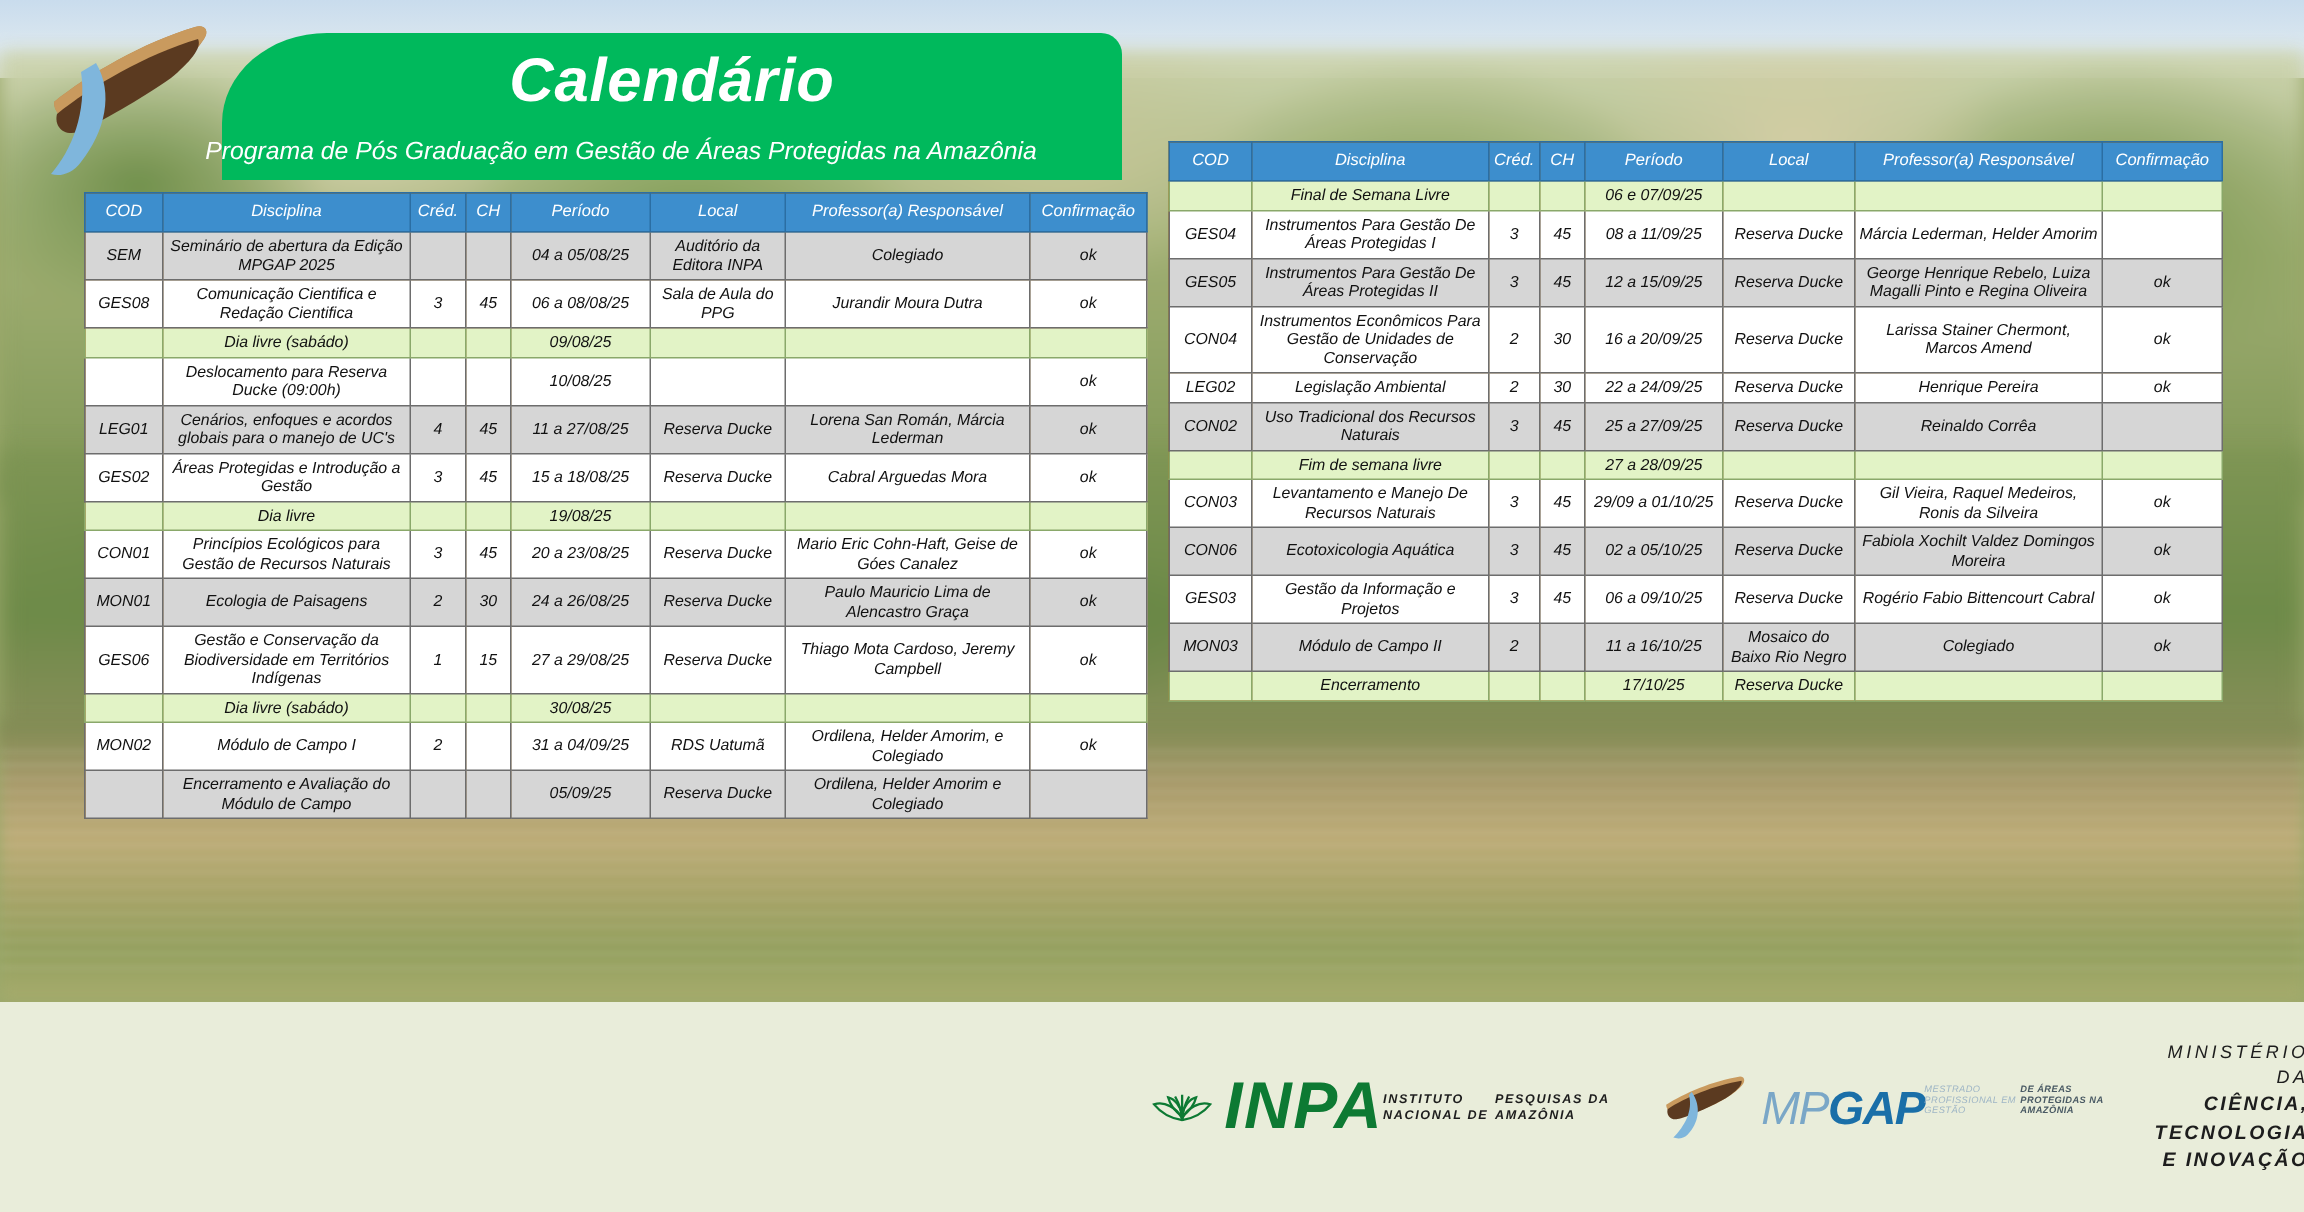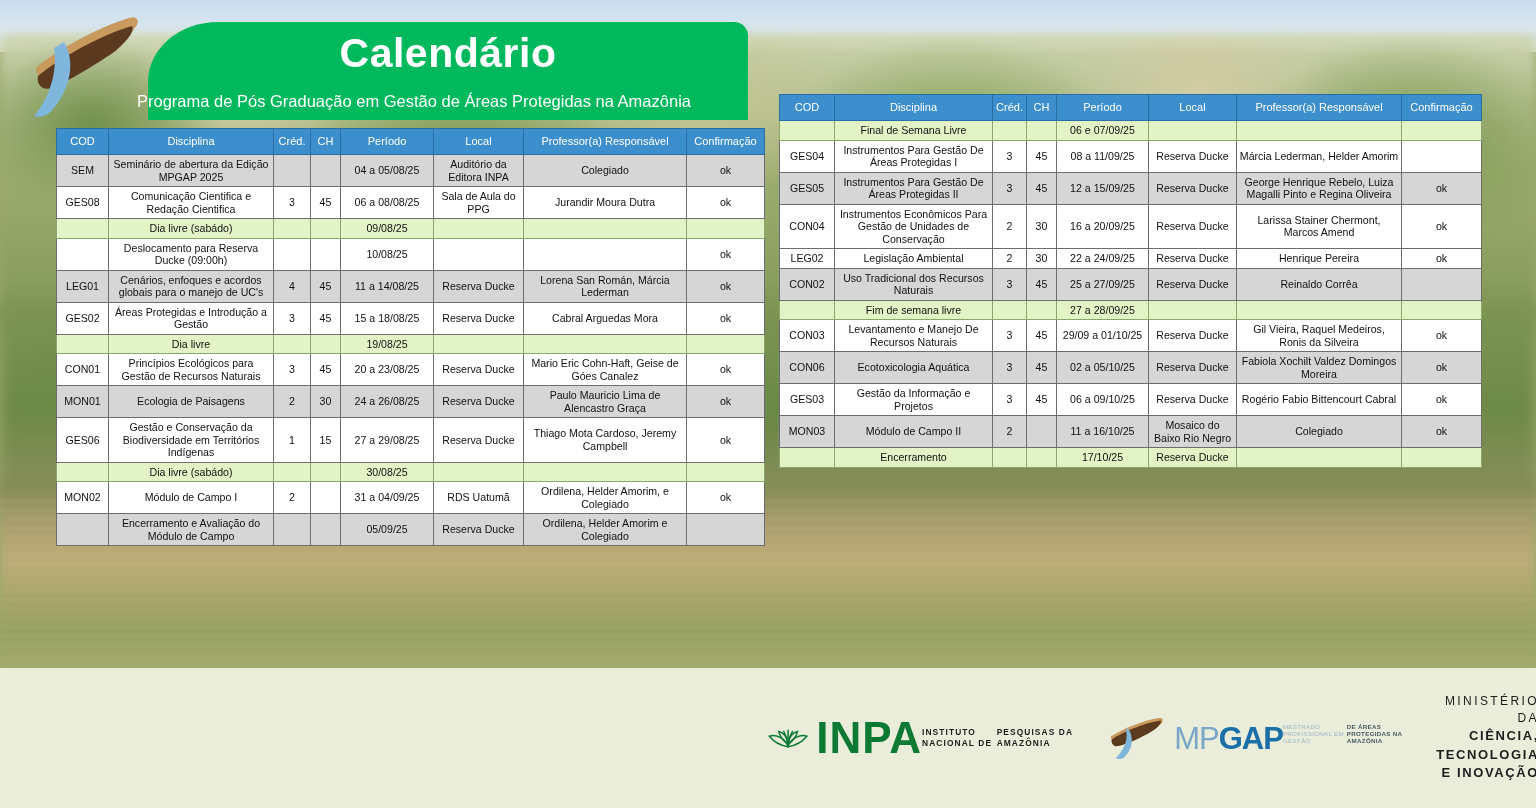--- a/index.html
+++ b/index.html
@@ -4,21 +4,21 @@
 <title>Calendário MPGAP</title>
 <style>
   * { box-sizing: border-box; margin: 0; padding: 0; }
   html, body {
     width: 1536px; height: 808px;
     font-family: "Liberation Sans", sans-serif;
     overflow: hidden;
     background: #e9edda;
   }
 
-  #stage { position: relative; width: 1237px; height: 808px; }
+  #stage { position: relative; width: 1237px; height: 808px; font-style: italic; }
 
   
   .bg-photo {
     position: absolute; left: 0; top: 0; width: 1536px; height: 668px;
     overflow: hidden;
     background:
       linear-gradient(180deg,
         #cfe0ea 0%, #cfe0ea 5%,
         #d9d2b4 10%,
         #b9bf86 22%,
@@ -258,21 +258,21 @@
             <td>10/08/25</td>
             <td></td>
             <td></td>
             <td>ok</td>
           </tr>
           <tr class="r-gray">
             <td>LEG01</td>
             <td>Cenários, enfoques e acordos globais para o manejo de UC's</td>
             <td>4</td>
             <td>45</td>
-            <td>11 a 14/08/25</td>
+            <td>11 a 27/08/25</td>
             <td>Reserva Ducke</td>
             <td>Lorena San Román, Márcia Lederman</td>
             <td>ok</td>
           </tr>
           <tr class="r-white">
             <td>GES02</td>
             <td>Áreas Protegidas e Introdução a Gestão</td>
             <td>3</td>
             <td>45</td>
             <td>15 a 18/08/25</td>

